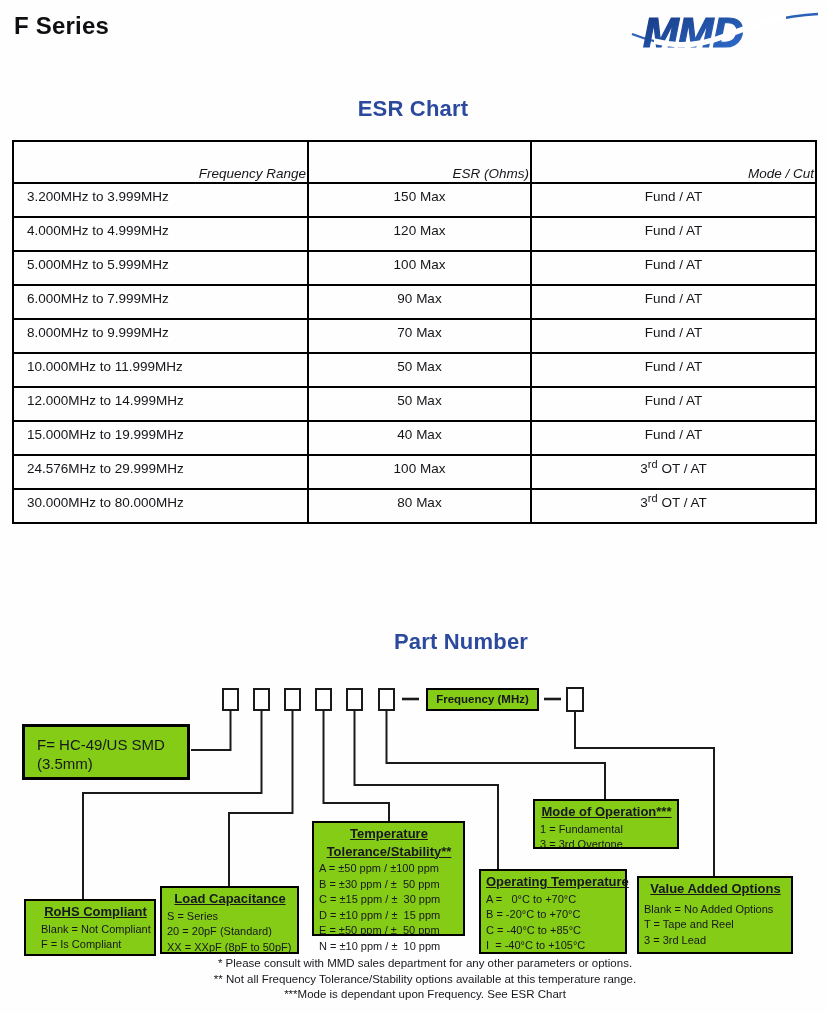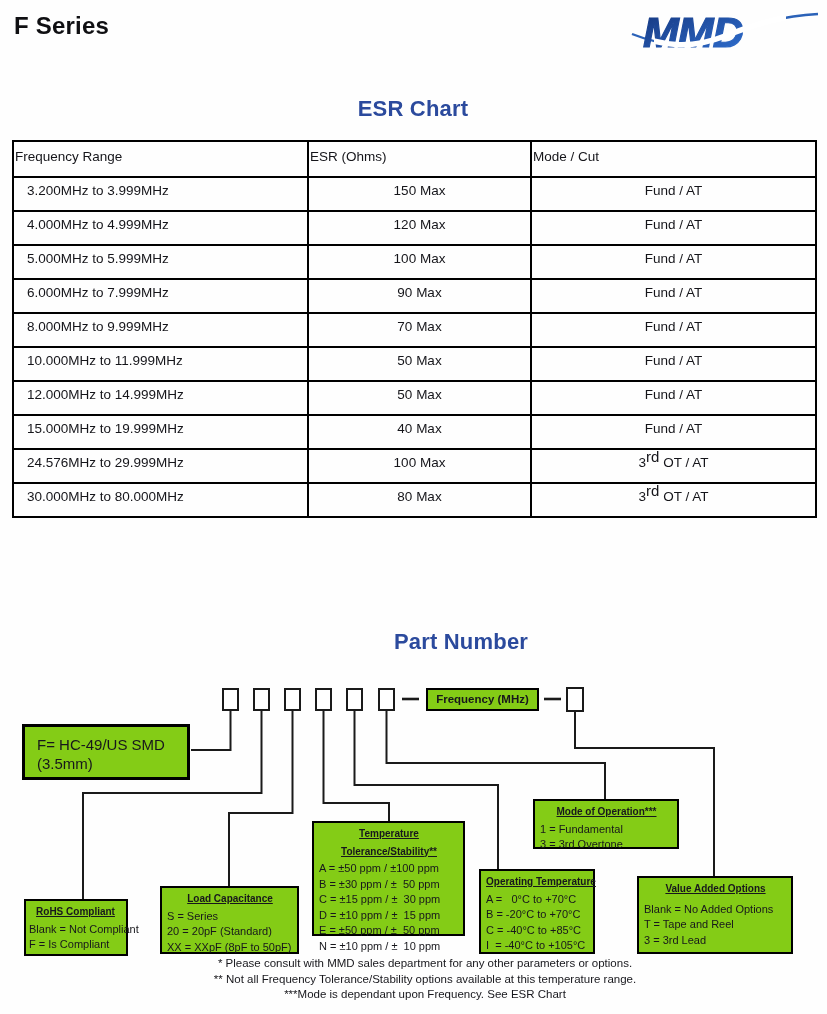--- a/index.html
+++ b/index.html
@@ -24,47 +24,47 @@
   .esr-table{
     position:absolute;left:12px;top:140px;width:803px;
     border-collapse:collapse;table-layout:fixed;
   }
   .esr-table th,.esr-table td{
     border:2px solid #000;font-size:13.5px;font-weight:normal;
     vertical-align:top;color:#15151a;
   }
   .esr-table thead tr{height:36px;}
   .esr-table tbody tr{height:34px;padding-left:40px;}
-  .esr-table th{text-align:left;padding-top:7px;}
+  .esr-table th{text-align:right;padding-top:24px;font-style:italic;}
   .cell-range{text-align:left;padding:5px 0 0 13px;}
   .cell-center{text-align:center;padding-top:5px;}
-  .sup{font-size:15px;vertical-align:super;line-height:0;}
+  .sup{font-size:11px;vertical-align:super;line-height:0;}
   
   .pn-svg{position:absolute;left:0;top:0;width:827px;height:1014px;pointer-events:none;}
   .pn-box{
     position:absolute;box-sizing:border-box;border:2px solid #000;background:#84cc16;
     font-size:11px;line-height:15.5px;color:#17171c;padding:3px 4px 2px 5px;z-index:2;
   }
   .pn-box .box-title{
     font-weight:bold;text-decoration:underline;text-align:center;
-    font-size:10px;margin-bottom:2px;white-space:pre;
+    font-size:13px;margin-bottom:2px;white-space:pre;
   }
   .pn-box .line{white-space:pre;}
   .series-box{
     left:22px;top:724px;width:168px;height:56px;border-width:3px;
     font-size:15px;line-height:19px;padding:8px 0 0 12px;
   }
   .freq-box{
     left:426px;top:688px;width:113px;height:23px;padding:0;
     font-weight:bold;font-size:11.5px;text-align:center;line-height:19px;
   }
-  .rohs-box{left:24px;top:899px;width:104px;height:57px;padding-left:3px;}
+  .rohs-box{left:24px;top:899px;width:132px;height:57px;padding-left:15px;}
   .load-box{left:160px;top:886px;width:139px;height:68px;}
   .temp-box{left:312px;top:821px;width:153px;height:115px;}
-  .optemp-box{left:479px;top:869px;width:116px;height:85px;}
+  .optemp-box{left:479px;top:869px;width:148px;height:85px;}
   .mode-box{left:533px;top:799px;width:146px;height:50px;}
   .value-box{left:637px;top:876px;width:156px;height:78px;}
   .value-box .box-title{margin-bottom:5px;}
   
   .footnotes{
     position:absolute;top:956px;left:10px;width:830px;text-align:center;
     font-size:11.5px;line-height:15.5px;color:#17171c;
   }
 </style>
 </head>

